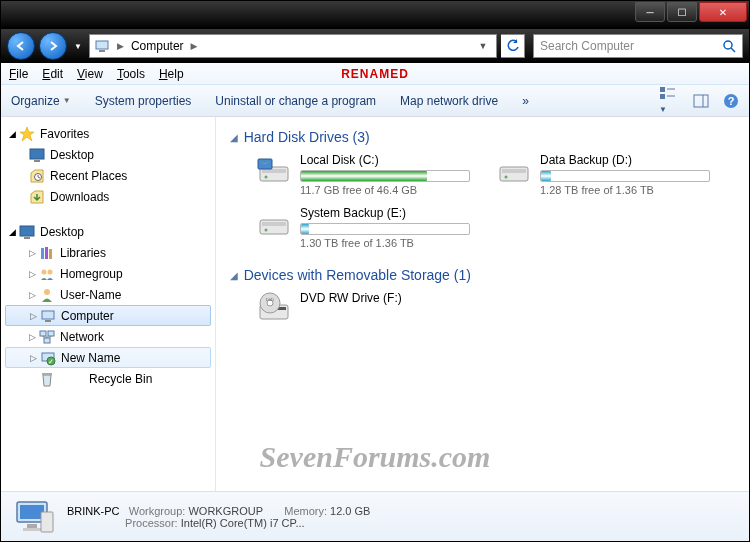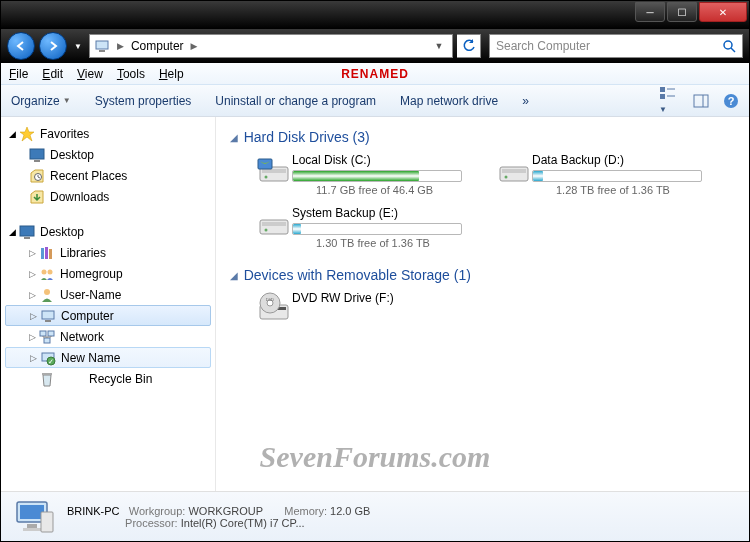--- a/index.html
+++ b/index.html
@@ -8,21 +8,21 @@
 .titlebar { height:28px; background:linear-gradient(#3a3a3a,#000); display:flex; justify-content:flex-end; align-items:flex-start; }
 .tb-btn { width:30px; height:20px; margin-top:1px; margin-right:2px; border:1px solid #555; border-radius:0 0 3px 3px; background:linear-gradient(#555,#222); color:#fff; font-size:10px; display:flex; align-items:center; justify-content:center; cursor:pointer; }
 .tb-close { width:48px; background:linear-gradient(#e06060,#c83030); border-color:#a02020; }
 .navbar { height:34px; background:linear-gradient(#3a3a3a,#000); display:flex; align-items:center; padding:0 6px; gap:4px; }
 .nav-back,.nav-fwd { width:28px; height:28px; border-radius:50%; background:radial-gradient(circle at 30% 30%,#6db8ff,#0a5fc0); border:1px solid #003a80; display:flex; align-items:center; justify-content:center; color:#fff; font-size:14px; cursor:pointer; }
 .nav-drop { width:14px; height:26px; display:flex; align-items:center; justify-content:center; color:#fff; font-size:8px; cursor:pointer;}
 .addr { flex:1; height:24px; background:#fff; border:1px solid #888; display:flex; align-items:center; padding:0 4px; font-size:12px; gap:4px;}
 .addr .crumb-sep { color:#666; font-size:9px; padding:0 3px;}
 .addr-drop { width:18px; text-align:center; cursor:pointer; color:#555; font-size:9px;}
 .refresh { width:24px; height:24px; background:#fff; border:1px solid #888; border-left:none; display:flex; align-items:center; justify-content:center; color:#0a5fc0; cursor:pointer; font-size:12px;}
-.search { width:254px; height:24px; background:#fff; border:1px solid #888; display:flex; align-items:center; padding:0 6px; font-size:12px; color:#888; margin-left:4px;}
+.search { width:210px; height:24px; background:#fff; border:1px solid #888; display:flex; align-items:center; padding:0 6px; font-size:12px; color:#888; margin-left:4px;}
 .search .sicon { margin-left:auto; color:#0a5fc0;}
 .menubar { height:22px; background:linear-gradient(#fbfdff,#eef5fc); border-bottom:1px solid #d4e5f5; display:flex; align-items:center; padding:0 8px; font-size:12px; position:relative;}
 .menubar .m { margin-right:14px; cursor:pointer; }
 .menubar .m u { text-decoration:underline; }
 .renamed { position:absolute; left:50%; transform:translateX(-50%); color:#d00000; font-weight:bold; font-size:12px; letter-spacing:1px; }
 .toolbar { height:32px; background:linear-gradient(#f8fbfe,#e4eef8); border-bottom:1px solid #d6dde6; display:flex; align-items:center; padding:0 10px; font-size:12px; color:#1a3b6d;}
 .toolbar .t { margin-right:24px; cursor:pointer; display:flex; align-items:center; gap:3px;}
 .toolbar .rt { margin-left:auto; display:flex; align-items:center; gap:14px; color:#3b5a85;}
 .toolbar .rt span { cursor:pointer; font-size:13px;}
 .body { flex:1; display:flex; min-height:0; }
@@ -33,27 +33,27 @@
 .sidebar .row.indent2 { padding-left:38px;gap:29px; }
 .sidebar .row .tw { width:10px; font-size:9px; color:#666; }
 .sidebar .row .tw.open { color:#000;}
 .sidebar .row .ic { width:16px; height:16px; margin-right:5px; display:flex; align-items:center; justify-content:center; font-size:12px;}
 .sidebar .row.sel { background:linear-gradient(#eaf3ff,#d6e8fb); border:1px solid #a6c8ea; border-radius:2px; margin:0 4px; padding-left:34px;}
 .sidebar .row.sel2 { background:linear-gradient(#f2f8ff,#e8f2fd); border:1px solid #b8d8f5; border-radius:2px; margin:0 4px; padding-left:34px;}
 .content { flex:1; padding:8px 14px; font-size:12px; overflow:hidden;}
 .section-hdr { color:#1e4e9c; font-size:14px; display:flex; align-items:center; gap:6px; margin:4px 0 8px 0; cursor:pointer;}
 .section-hdr .tw { font-size:10px; color:#5a7aa8;}
 .drives { display:flex; flex-wrap:wrap; gap:10px 20px; margin-left:26px; margin-bottom:18px;}
-.drive { width:220px; display:flex; cursor:pointer;}
+.drive { width:220px; display:flex; gap:8px; cursor:pointer;}
 .drive .dicon { width:36px; height:36px; display:flex; align-items:center; justify-content:center;}
 .drive .dinfo { flex:1; }
 .drive .dname { font-size:12px; margin-bottom:3px;}
 .drive .dbar { width:170px; height:12px; border:1px solid #b8b8b8; border-radius:2px; background:#fff; position:relative; overflow:hidden; margin-bottom:2px;}
 .drive .dbar .fill { position:absolute; left:0; top:0; bottom:0; border-radius:1px;}
-.drive .dfree { font-size:11px; color:#666;margin-left:24px;}
+.drive .dfree { font-size:11px; color:#666;}
 .status { height:50px; border-top:1px solid #e0e0e0; background:linear-gradient(#f6f9fd,#eaf1f9); display:flex; align-items:center; padding:16px 12px; font-size:11px; color:#444; gap:12px;}
 .status .cicon { width:42px; height:38px;}
 .watermark { position:absolute; bottom:68px; left:50%; transform:translateX(-50%); font-size:30px; font-weight:bold; color:rgba(100,100,100,0.5); pointer-events:none; font-family:Georgia,serif; font-style:italic;}
 svg { display:block; }
 </style>
 </head>
 <body>
 
 <div class="window">
   <div class="titlebar">

